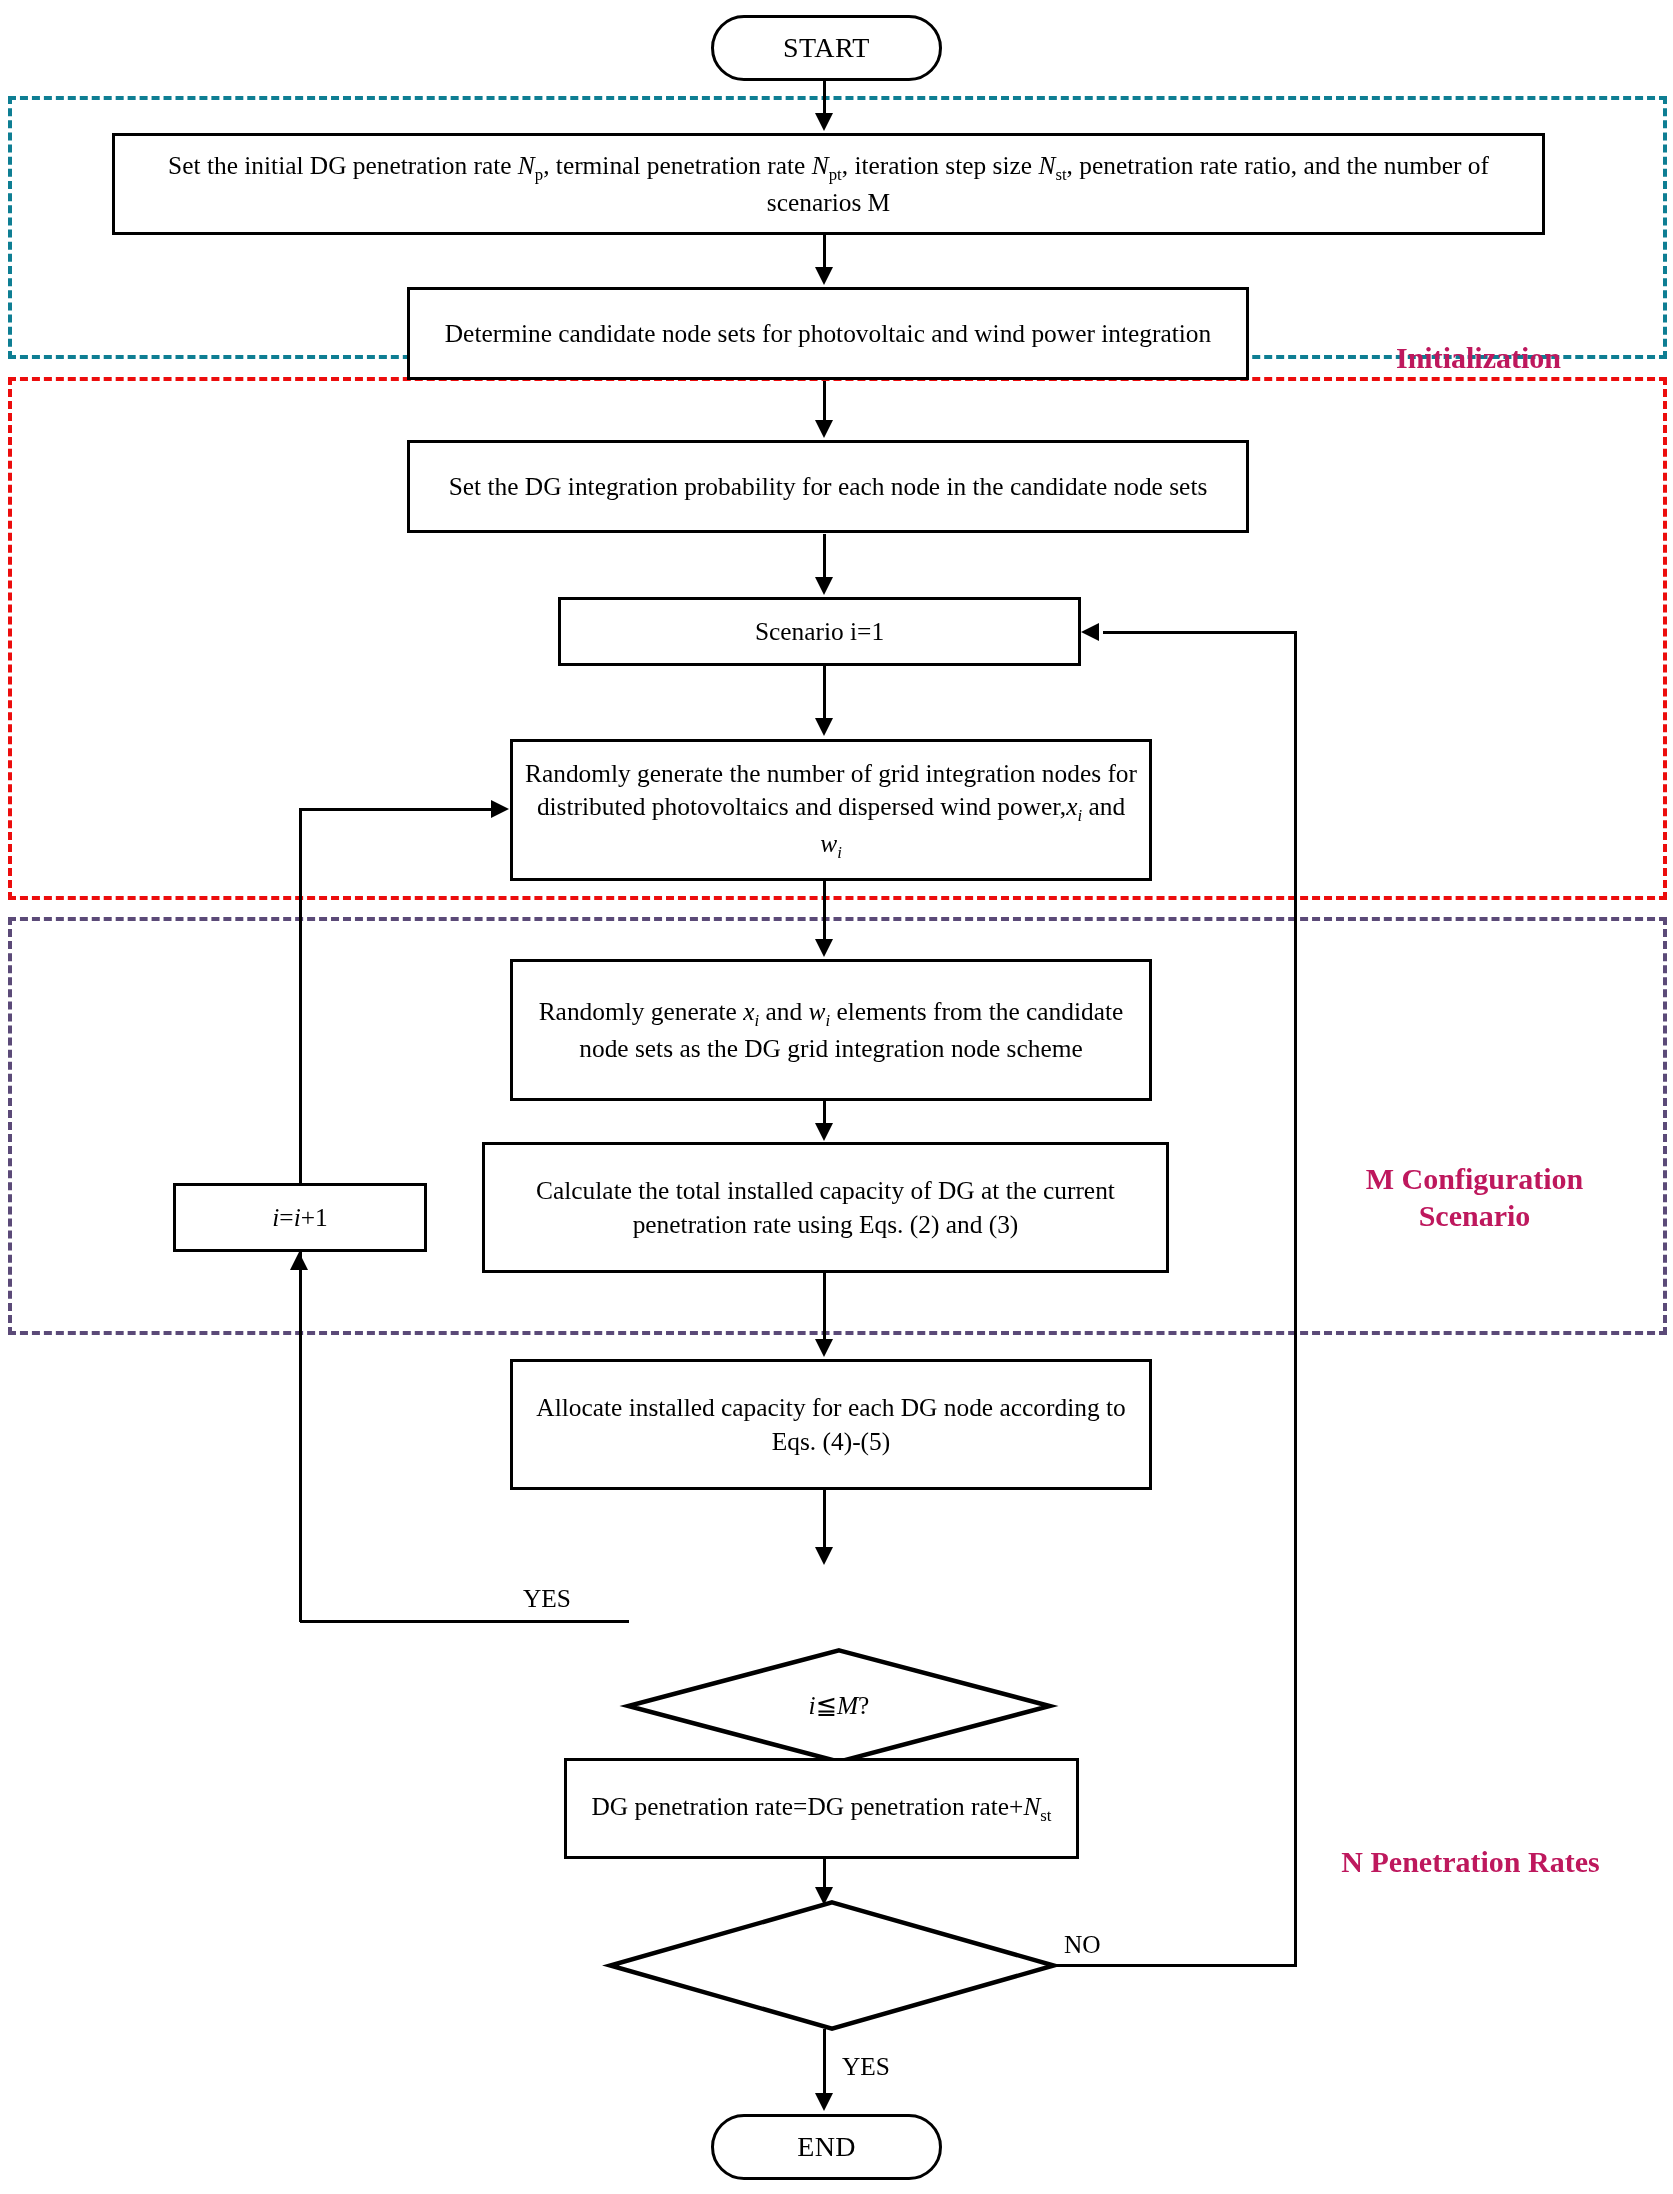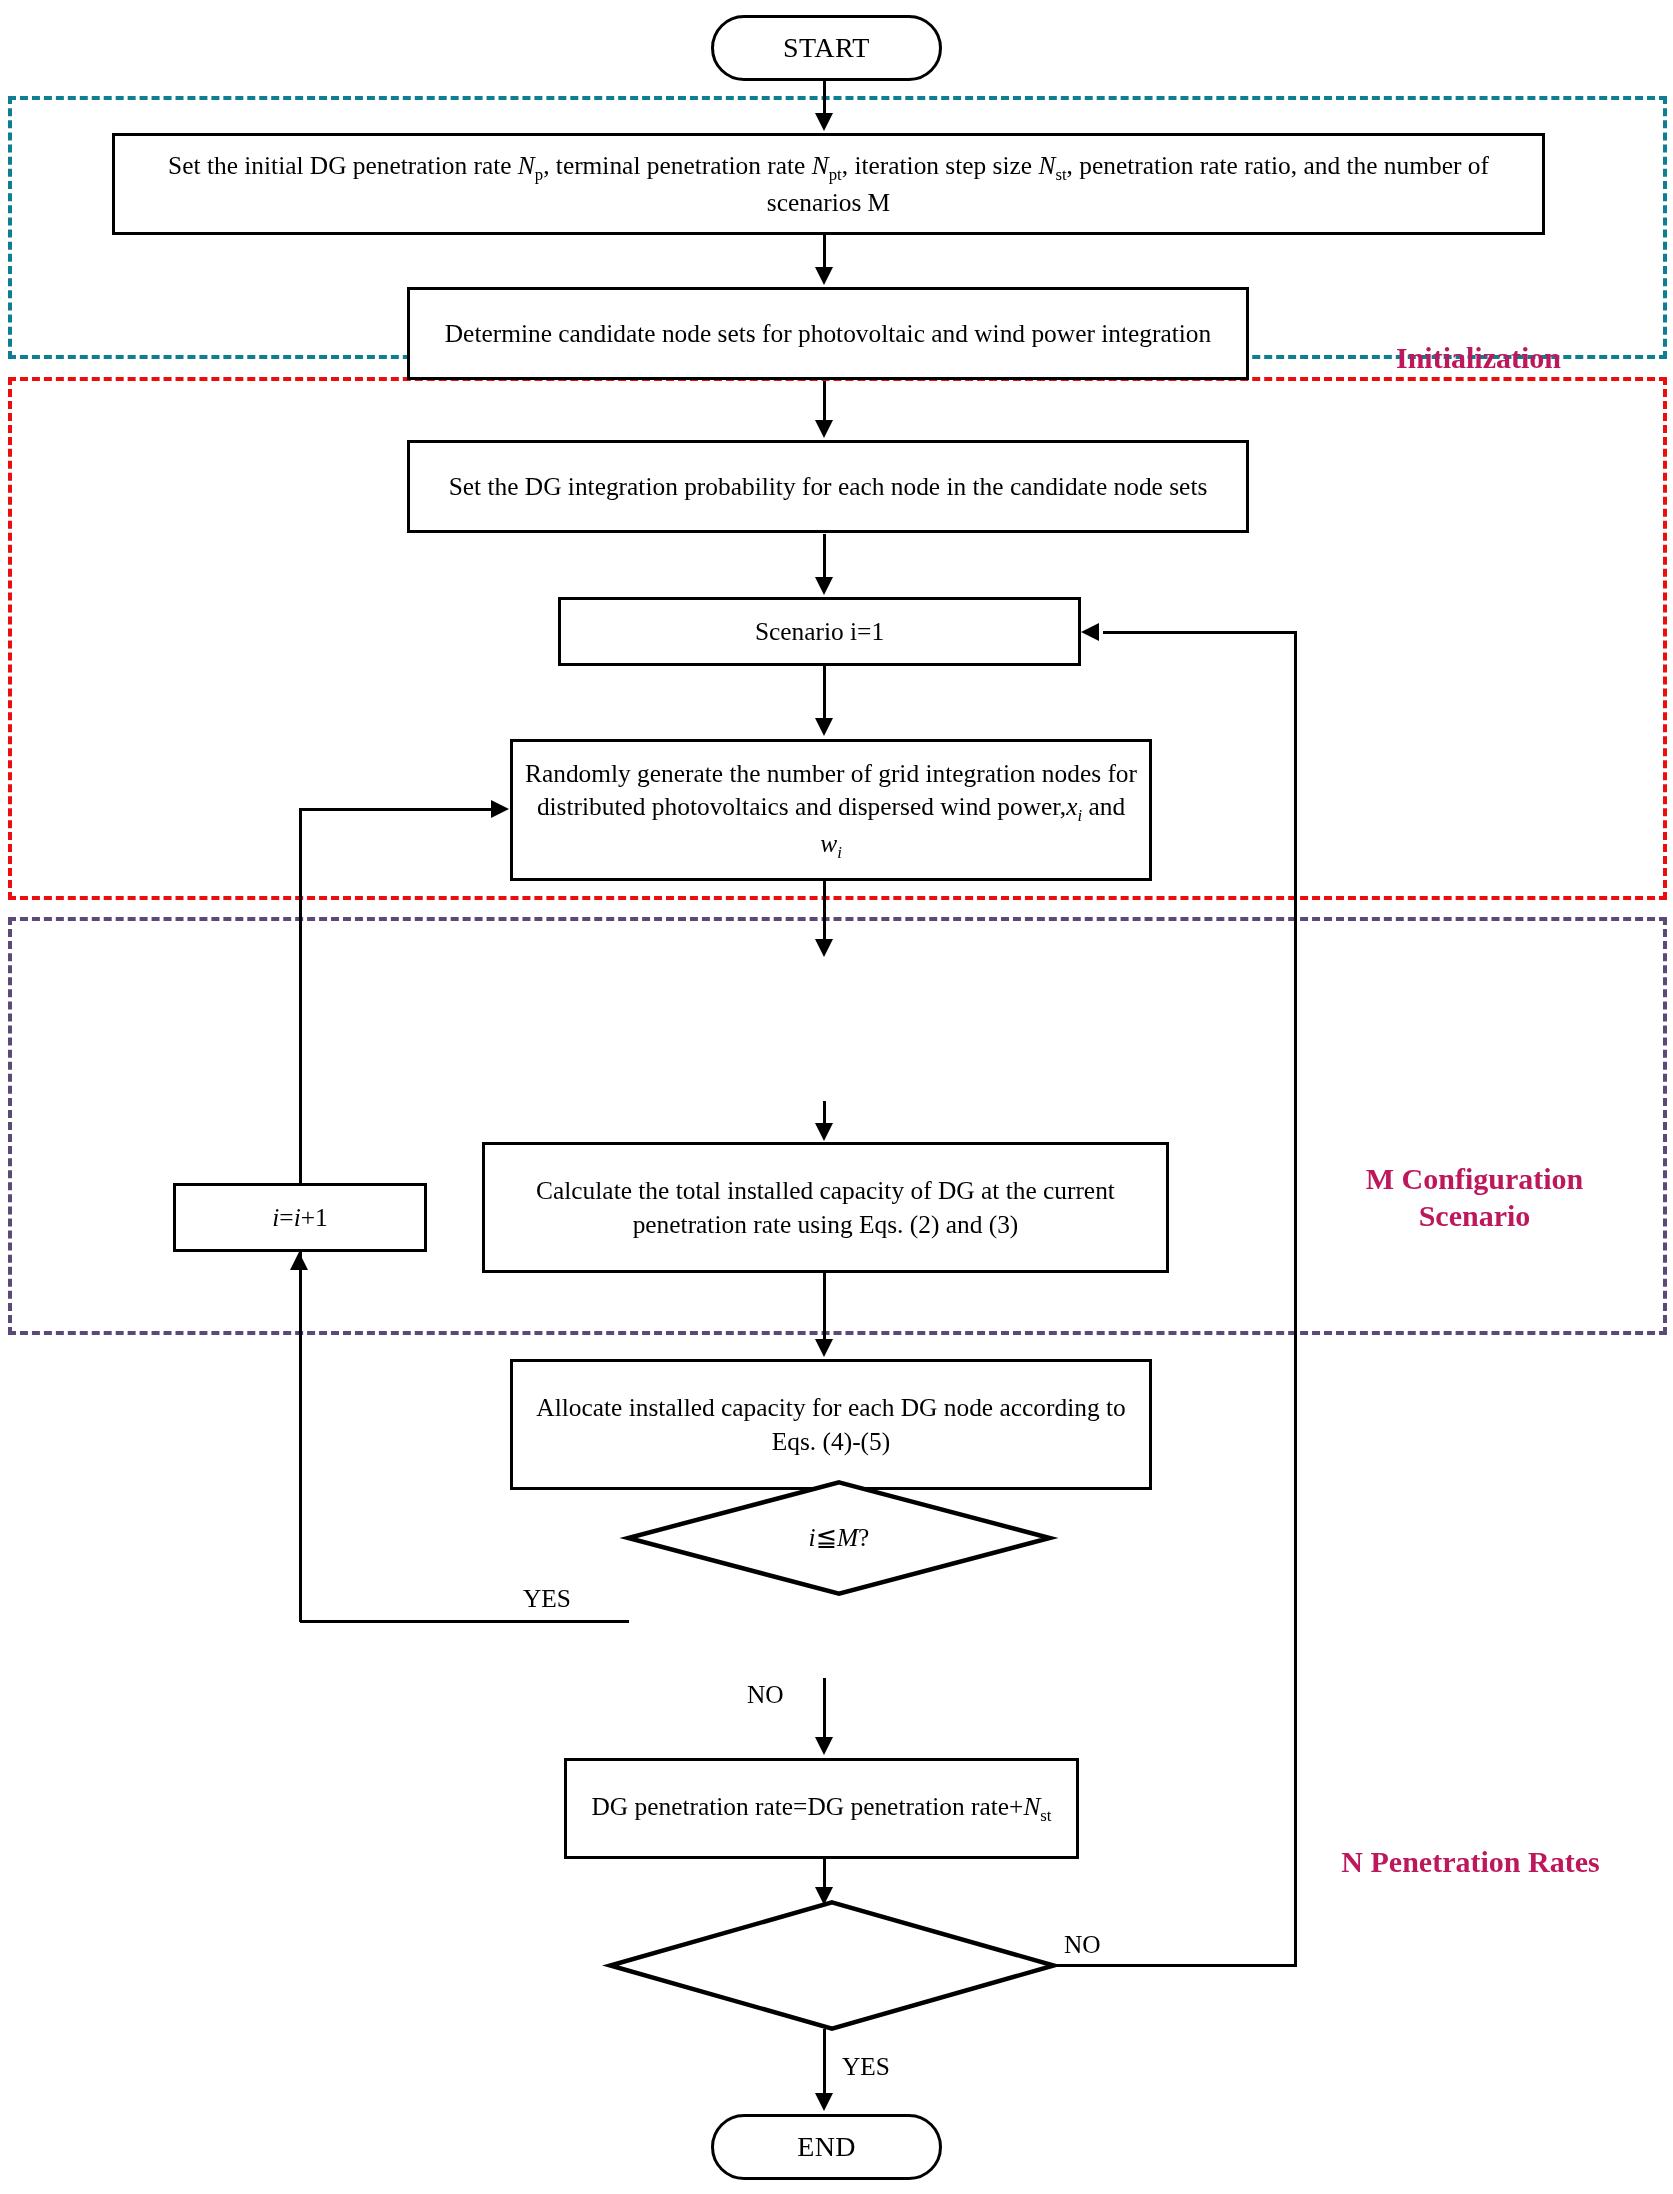--- a/index.html
+++ b/index.html
@@ -161,34 +161,37 @@
   </div>
 
   <div class="node" style="left:558px; top:597px; width:523px; height:69px;">
     <span class="txt">Scenario i=1</span>
   </div>
 
   <div class="node" style="left:510px; top:739px; width:642px; height:142px;">
     <span class="txt">Randomly generate the number of grid integration nodes for distributed photovoltaics and dispersed wind power,<i class="v">x</i><sub><i class="v">i</i></sub> and <i class="v">w</i><sub><i class="v">i</i></sub></span>
   </div>
 
+  <div class="node" style="left:510px; top:959px; width:642px; height:142px;">
+    <span class="txt">Randomly generate <i class="v">x<sub>i</sub></i> and <i class="v">w<sub>i</sub></i> elements from the candidate node sets as the DG grid integration node scheme</span>
+  </div>
 
   <div class="node" style="left:482px; top:1142px; width:687px; height:131px;">
     <span class="txt">Calculate the total installed capacity of DG at the current penetration rate using Eqs. (2) and (3)</span>
   </div>
 
   <div class="node" style="left:510px; top:1359px; width:642px; height:131px;">
     <span class="txt">Allocate installed capacity for each DG node according to Eqs. (4)-(5)</span>
   </div>
 
   <div class="node" style="left:173px; top:1183px; width:254px; height:69px;">
     <span class="txt"><i class="v">i</i>=<i class="v">i</i>+1</span>
   </div>
 
-  <div class="diamond" style="left:626px; top:1480px; width:426px; height:116px;">
+  <div class="diamond" style="left:626px; top:1648px; width:426px; height:116px;">
     <svg width="426" height="116" viewBox="0 0 570 155" aria-hidden="true">
       <polygon points="285,3 567,77.5 285,152 3,77.5" fill="#ffffff" stroke="#000000" stroke-width="6"></polygon>
     </svg>
     <div class="dlabel"><i class="v">i</i>≦<i class="v">M</i>?</div>
   </div>
 
   <div class="node" style="left:564px; top:1758px; width:515px; height:101px;">
     <span class="txt">DG penetration rate=DG penetration rate+<i class="v">N</i><sub>st</sub></span>
   </div>
 

